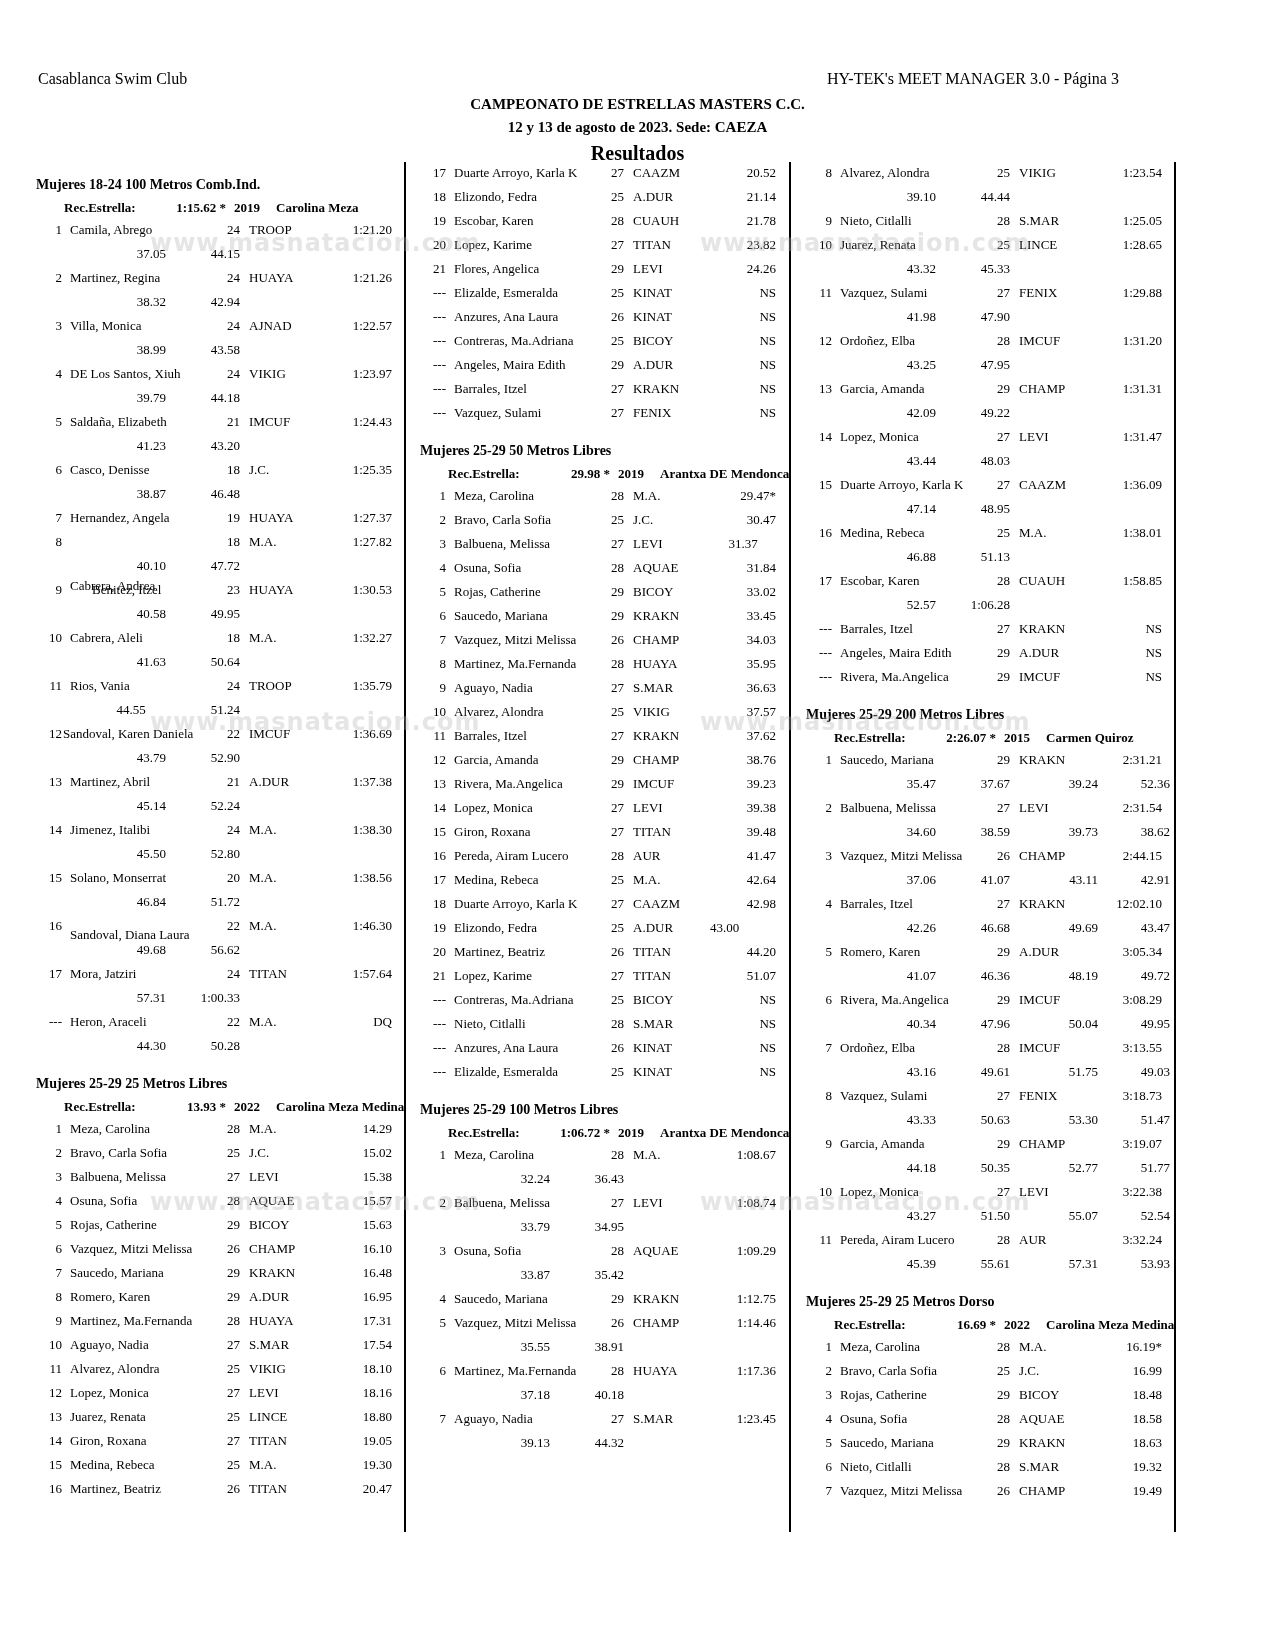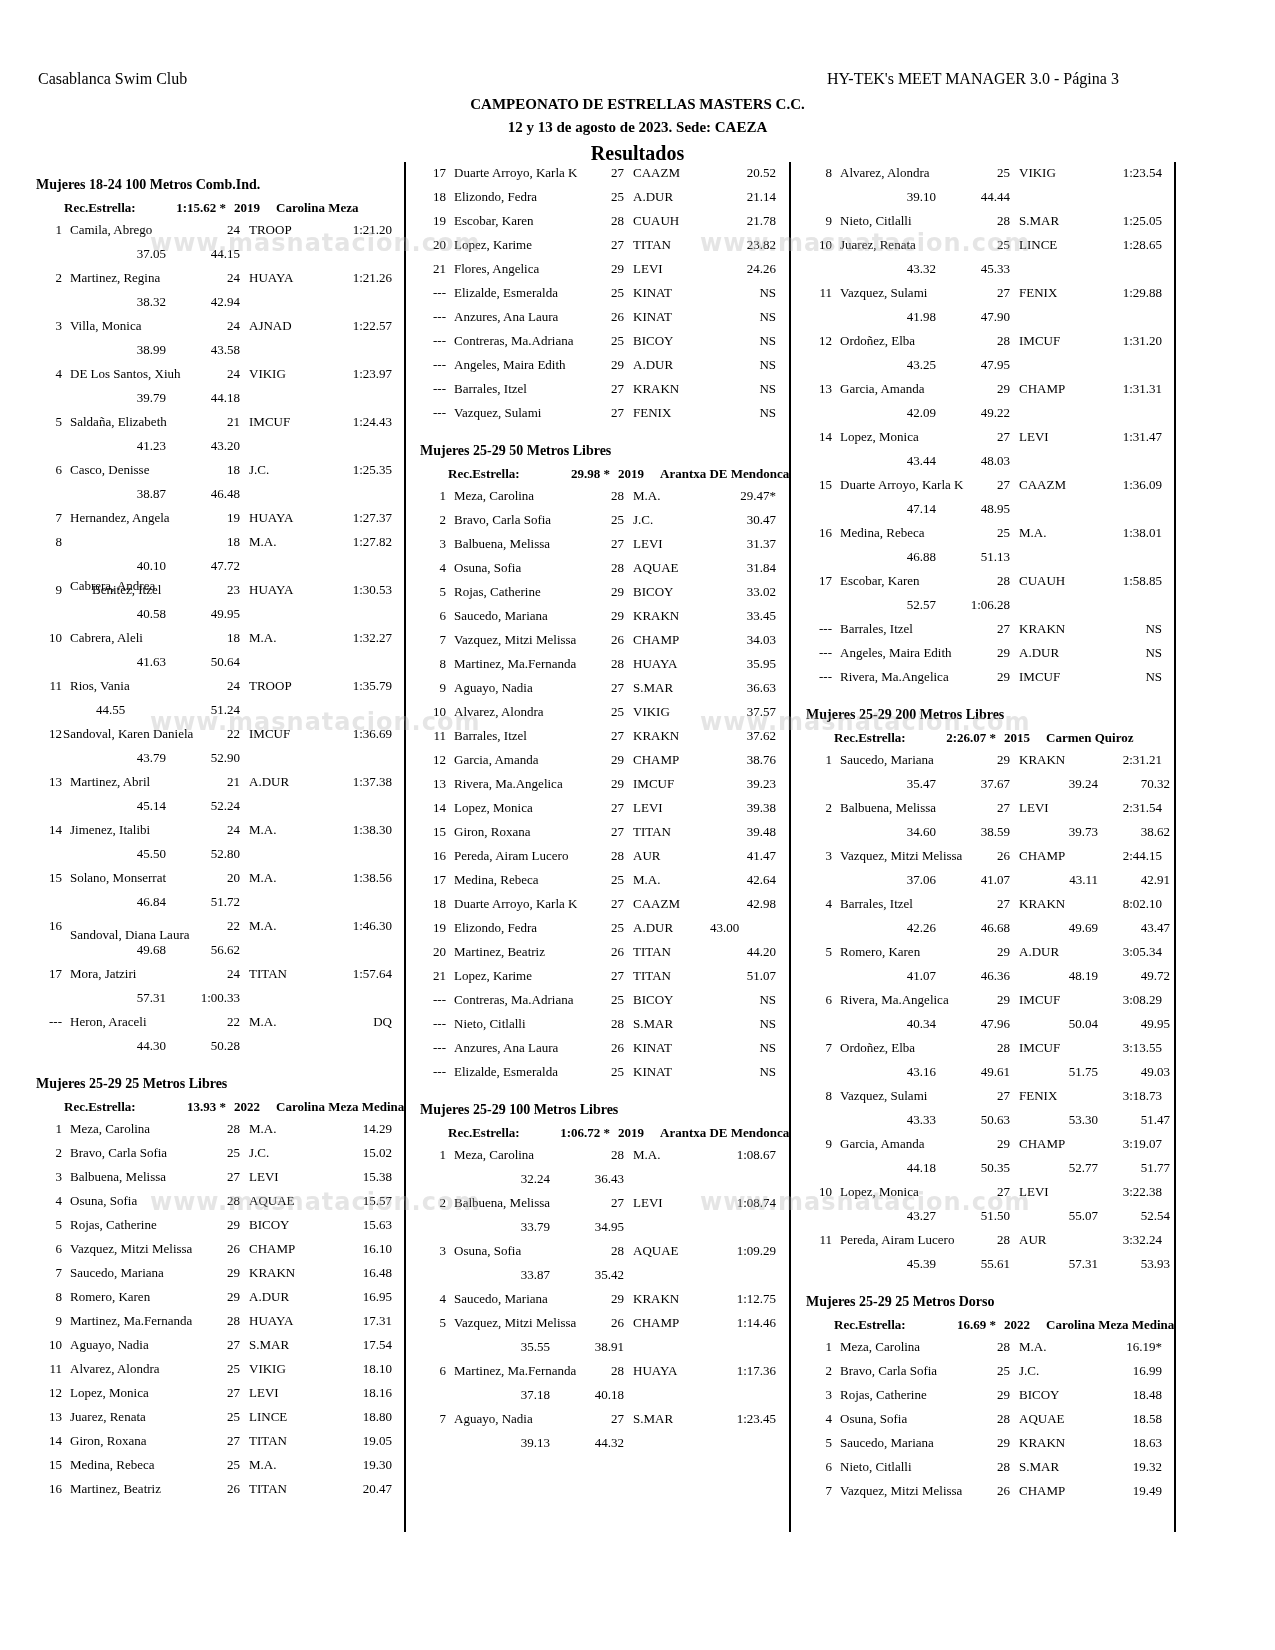--- a/index.html
+++ b/index.html
@@ -149,21 +149,21 @@
       <span style="left:140px; width:64px; text-align:right;">50.64</span>
     </div>
     <div class="row">
       <span style="left:0; width:26px; text-align:right;">11</span>
       <span style="left:34px;">Rios, Vania</span>
       <span style="left:184px; width:20px; text-align:right;">24</span>
       <span style="left:213px;">TROOP</span>
       <span style="left:290px; width:66px; text-align:right;">1:35.79</span>
     </div>
     <div class="row">
-      <span style="left:60px; width:70px; text-align:left;">44.55</span>
+      <span style="left:60px; width:70px; text-align:center;">44.55</span>
       <span style="left:140px; width:64px; text-align:right;">51.24</span>
     </div>
     <div class="row">
       <span style="left:0; width:26px; text-align:right;">12</span>
       <span style="left:27px;">Sandoval, Karen Daniela</span>
       <span style="left:184px; width:20px; text-align:right;">22</span>
       <span style="left:213px;">IMCUF</span>
       <span style="left:290px; width:66px; text-align:right;">1:36.69</span>
     </div>
     <div class="row">
@@ -455,21 +455,21 @@
       <span style="left:34px;">Bravo, Carla Sofia</span>
       <span style="left:184px; width:20px; text-align:right;">25</span>
       <span style="left:213px;">J.C.</span>
       <span style="left:290px; width:66px; text-align:right;">30.47</span>
     </div>
     <div class="row">
       <span style="left:0; width:26px; text-align:right;">3</span>
       <span style="left:34px;">Balbuena, Melissa</span>
       <span style="left:184px; width:20px; text-align:right;">27</span>
       <span style="left:213px;">LEVI</span>
-      <span style="left:290px; width:66px; text-align:right;">31.37</span>
+      <span style="left:290px; width:66px; text-align:center;">31.37</span>
     </div>
     <div class="row">
       <span style="left:0; width:26px; text-align:right;">4</span>
       <span style="left:34px;">Osuna, Sofia</span>
       <span style="left:184px; width:20px; text-align:right;">28</span>
       <span style="left:213px;">AQUAE</span>
       <span style="left:290px; width:66px; text-align:right;">31.84</span>
     </div>
     <div class="row">
       <span style="left:0; width:26px; text-align:right;">5</span>
@@ -840,21 +840,21 @@
       <span style="left:0; width:26px; text-align:right;">1</span>
       <span style="left:34px;">Saucedo, Mariana</span>
       <span style="left:184px; width:20px; text-align:right;">29</span>
       <span style="left:213px;">KRAKN</span>
       <span style="left:290px; width:66px; text-align:right;">2:31.21</span>
     </div>
     <div class="row">
       <span style="left:60px; width:70px; text-align:right;">35.47</span>
       <span style="left:140px; width:64px; text-align:right;">37.67</span>
       <span style="left:220px; width:72px; text-align:right;">39.24</span>
-      <span style="left:296px; width:68px; text-align:right;">70.32</span>
+      <span style="left:296px; width:68px; text-align:right;">52.36</span>
     </div>
     <div class="row">
       <span style="left:0; width:26px; text-align:right;">2</span>
       <span style="left:34px;">Balbuena, Melissa</span>
       <span style="left:184px; width:20px; text-align:right;">27</span>
       <span style="left:213px;">LEVI</span>
       <span style="left:290px; width:66px; text-align:right;">2:31.54</span>
     </div>
     <div class="row">
       <span style="left:60px; width:70px; text-align:right;">34.60</span>
@@ -873,21 +873,21 @@
       <span style="left:60px; width:70px; text-align:right;">37.06</span>
       <span style="left:140px; width:64px; text-align:right;">41.07</span>
       <span style="left:220px; width:72px; text-align:right;">43.11</span>
       <span style="left:296px; width:68px; text-align:right;">42.91</span>
     </div>
     <div class="row">
       <span style="left:0; width:26px; text-align:right;">4</span>
       <span style="left:34px;">Barrales, Itzel</span>
       <span style="left:184px; width:20px; text-align:right;">27</span>
       <span style="left:213px;">KRAKN</span>
-      <span style="left:290px; width:66px; text-align:right;">8:02.10</span>
+      <span style="left:290px; width:66px; text-align:right;">12:02.10</span>
     </div>
     <div class="row">
       <span style="left:60px; width:70px; text-align:right;">42.26</span>
       <span style="left:140px; width:64px; text-align:right;">46.68</span>
       <span style="left:220px; width:72px; text-align:right;">49.69</span>
       <span style="left:296px; width:68px; text-align:right;">43.47</span>
     </div>
     <div class="row">
       <span style="left:0; width:26px; text-align:right;">5</span>
       <span style="left:34px;">Romero, Karen</span>

